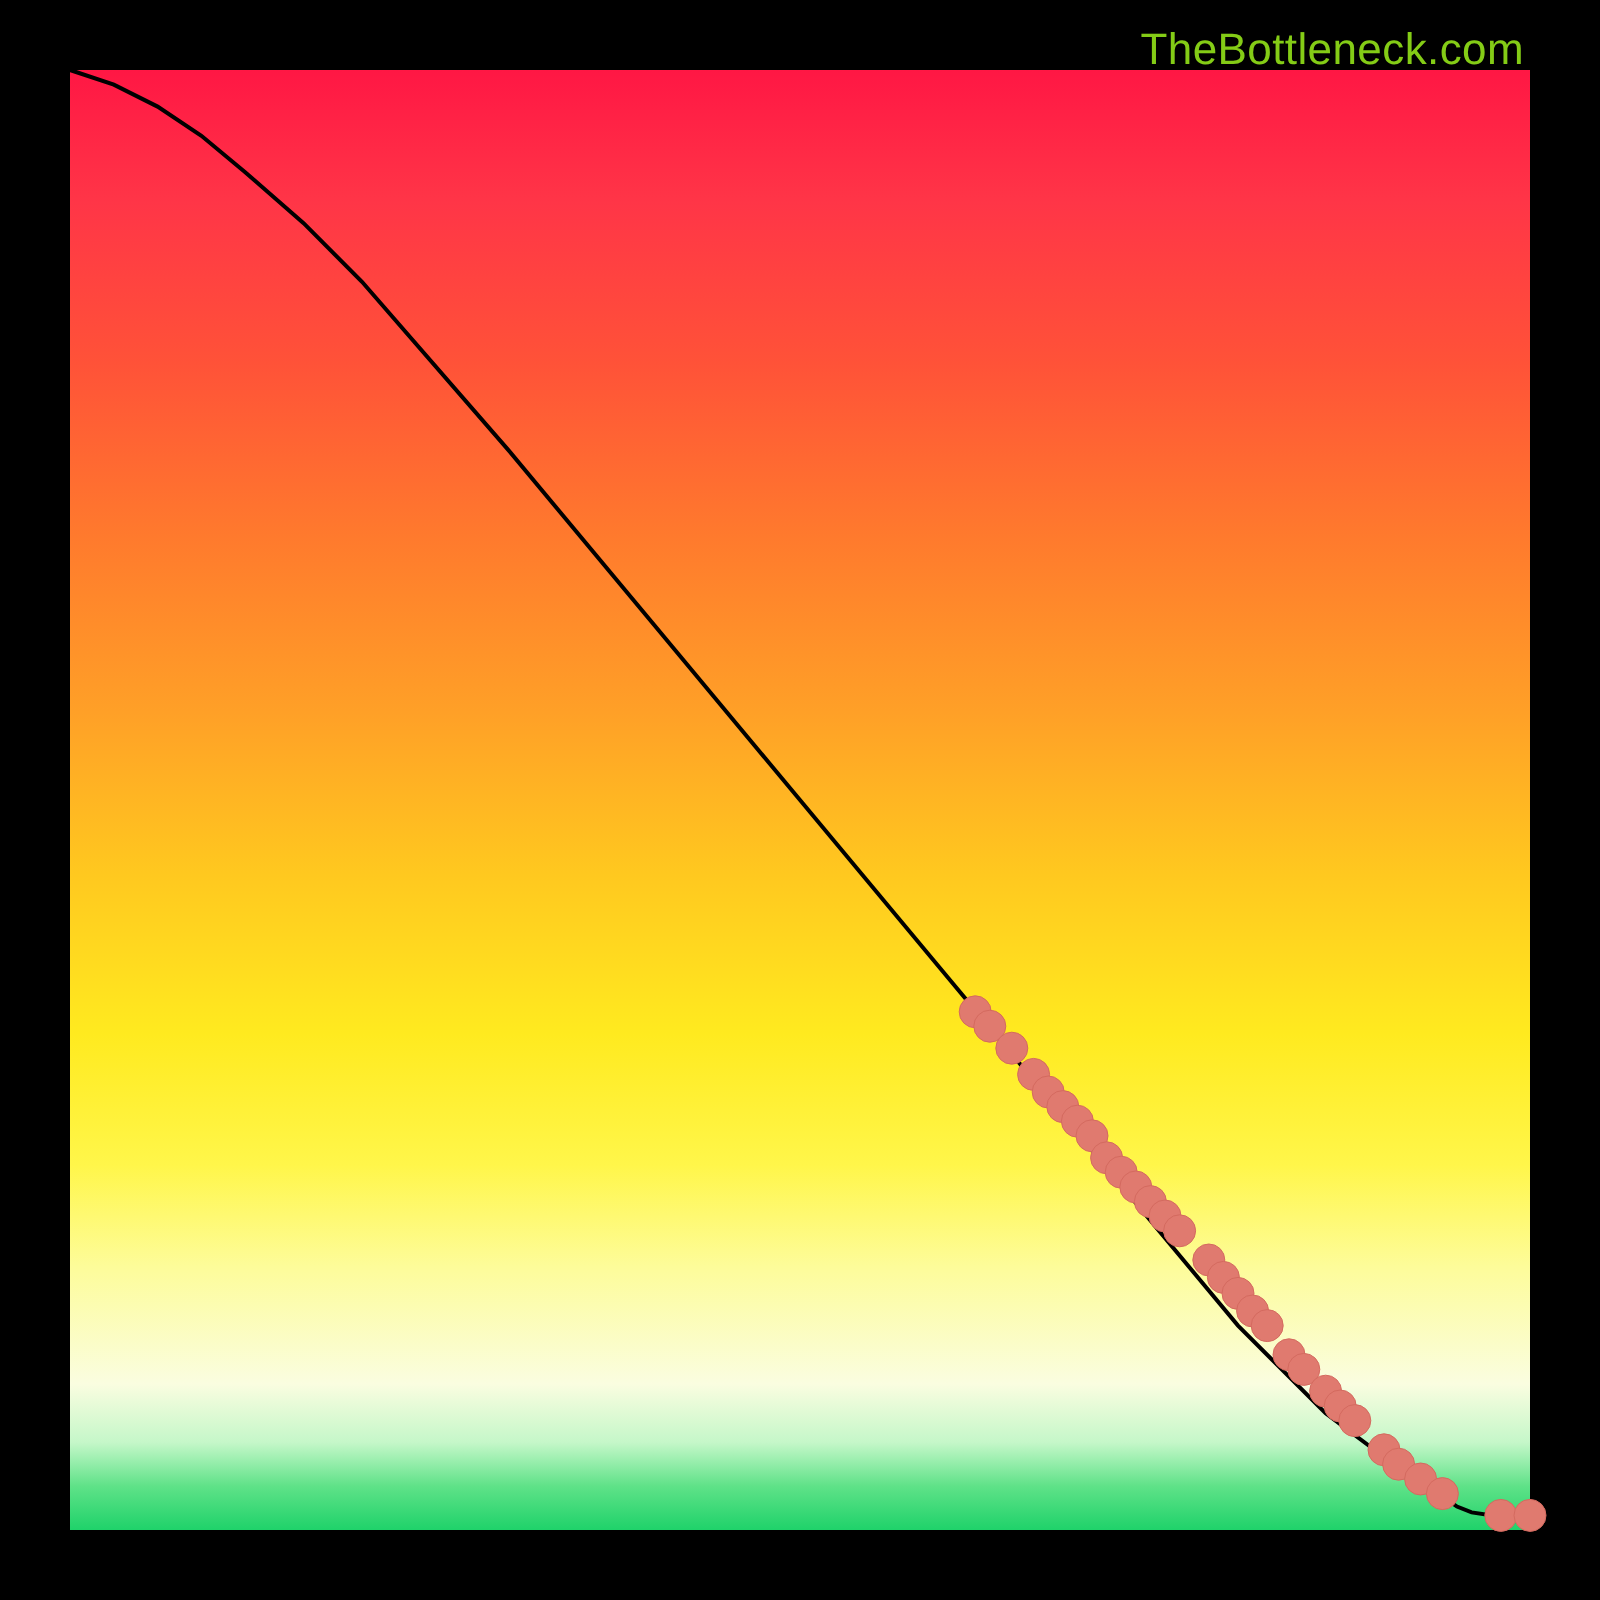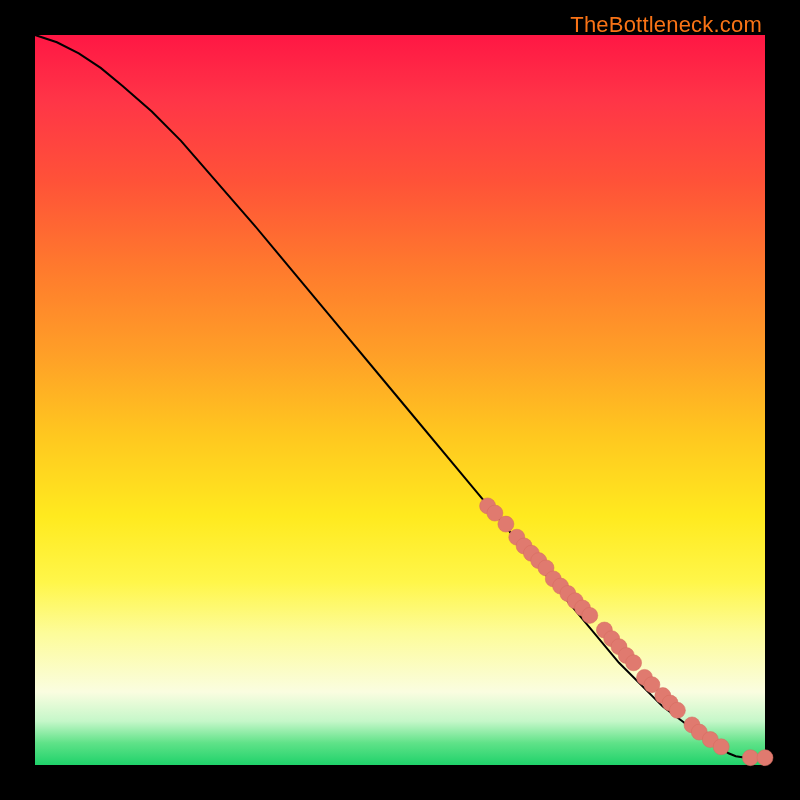--- a/index.html
+++ b/index.html
@@ -36,21 +36,21 @@
       #fafde0 90%,
       #c5f7c9 94%,
       #5fe288 97%,
       #1fd26a 100%
     );
   }
   .watermark {
     position: absolute;
     top: 12px;
     right: 38px;
-    color: #f97316;
+    color: #84cc16;
     font-size: 22px;
     letter-spacing: 0.2px;
     font-weight: 500;
     user-select: none;
   }
   svg.overlay {
     position: absolute;
     left: 35px;
     top: 35px;
     width: 730px;

